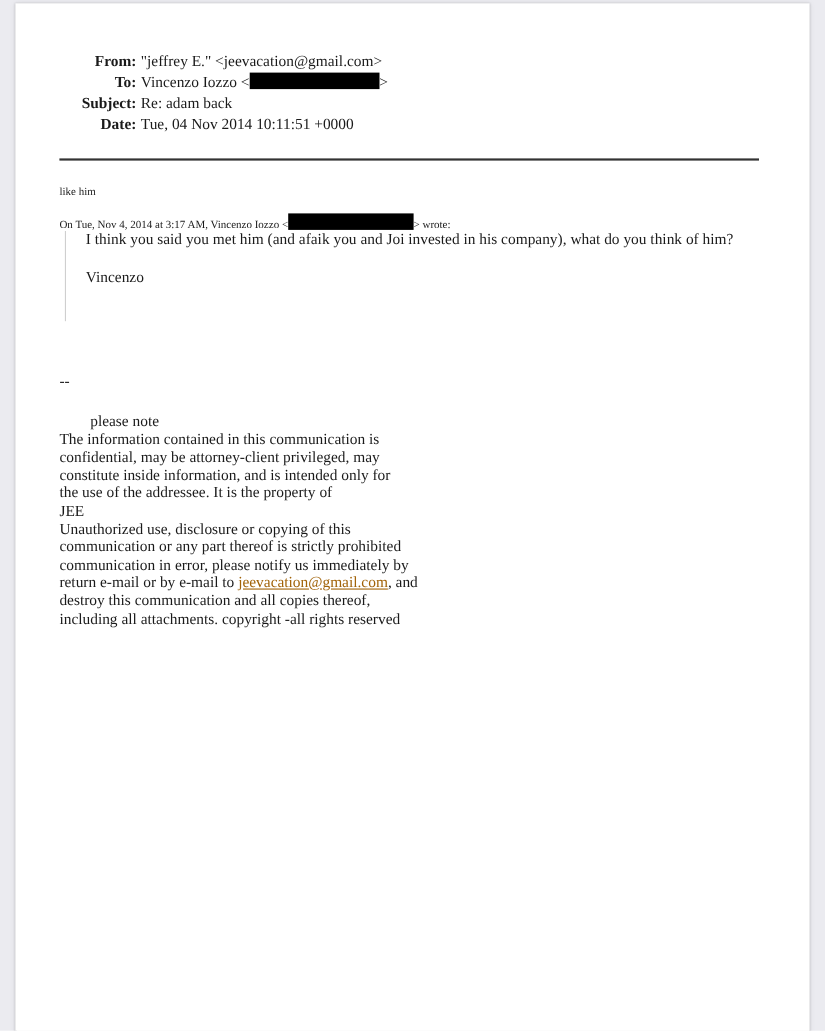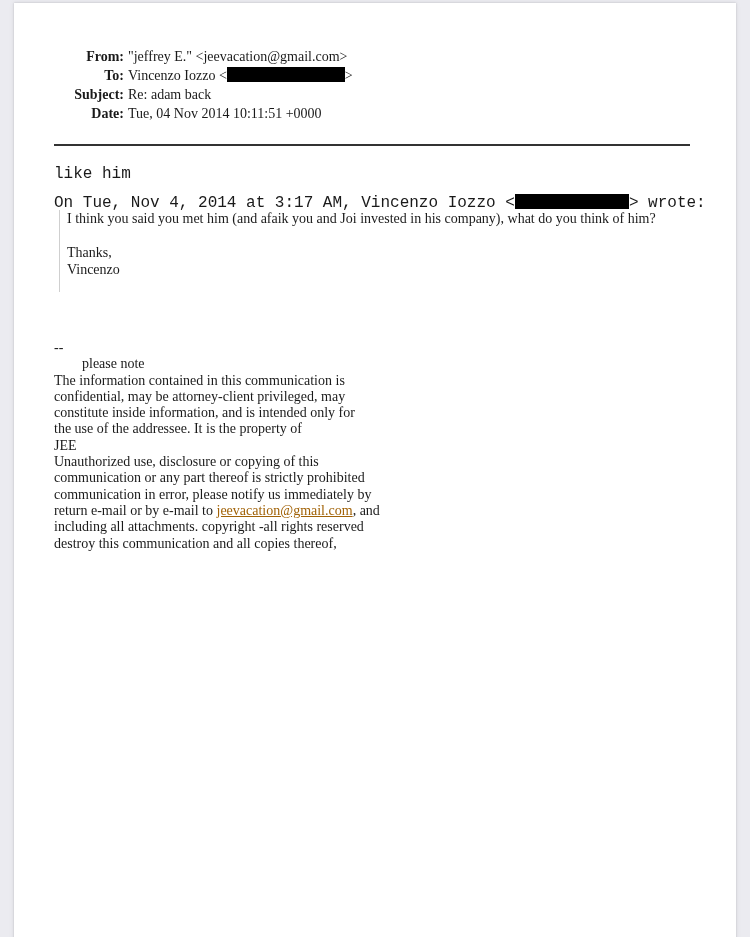--- a/index.html
+++ b/index.html
@@ -61,46 +61,46 @@
       position: absolute;
       left: 40px;
       top: 141px;
       width: 636px;
       height: 2px;
       background: #333;
     }
     .body-text {
       position: absolute;
       left: 40px;
-      font-size: 16px;
+      font-size: 10px;
       line-height: 17px;
       white-space: nowrap;
-      font-family: Liberation Mono, monospace;
     }
     .quote {
       position: absolute;
       left: 45px;
       top: 207px;
       height: 82px;
       border-left: 1px solid #cfcfcf;
-      padding-left: 7px;
+      padding-left: 18px;
       font-size: 14px;
       line-height: 17px;
       white-space: nowrap;
     }
     .disclaimer {
       position: absolute;
       left: 40px;
       top: 337px;
       font-size: 14px;
       line-height: 16.3px;
       white-space: nowrap;
     }
     .disclaimer .indent {
       padding-left: 28px;
+      margin-top: 20px;
     }
     .link {
       color: #a16207;
       text-decoration: underline;
     }
   </style>
 </head>
 <body>
 
 <div class="page">
@@ -136,35 +136,34 @@
 
   <div class="body-text" style="top:163px">like him</div>
 
   <div class="body-text" style="top:191px">
     <span>On Tue, Nov 4, 2014 at 3:17 AM, Vincenzo Iozzo &lt;</span><span class="redact" style="width:114px"></span><span>&gt; wrote:</span>
   </div>
 
   <div class="quote">
     <div>I think you said you met him (and afaik you and Joi invested in his company), what do you think of him?</div>
     <div style="height:17px"></div>
-    <div>Thanks,</div>
     <div>Vincenzo</div>
   </div>
 
   <div class="disclaimer">
     <div>--</div>
     <div class="indent">please note</div>
     <div>The information contained in this communication is</div>
     <div>confidential, may be attorney-client privileged, may</div>
     <div>constitute inside information, and is intended only for</div>
     <div>the use of the addressee. It is the property of</div>
     <div>JEE</div>
     <div>Unauthorized use, disclosure or copying of this</div>
     <div>communication or any part thereof is strictly prohibited</div>
     <div>communication in error, please notify us immediately by</div>
     <div>
       <span>return e-mail or by e-mail to </span><span class="link">jeevacation@gmail.com</span><span>, and</span>
     </div>
+    <div>destroy this communication and all copies thereof,</div>
     <div>including all attachments. copyright -all rights reserved</div>
-    <div>destroy this communication and all copies thereof,</div>
   </div>
 
 </div>
 
 </body></html>

